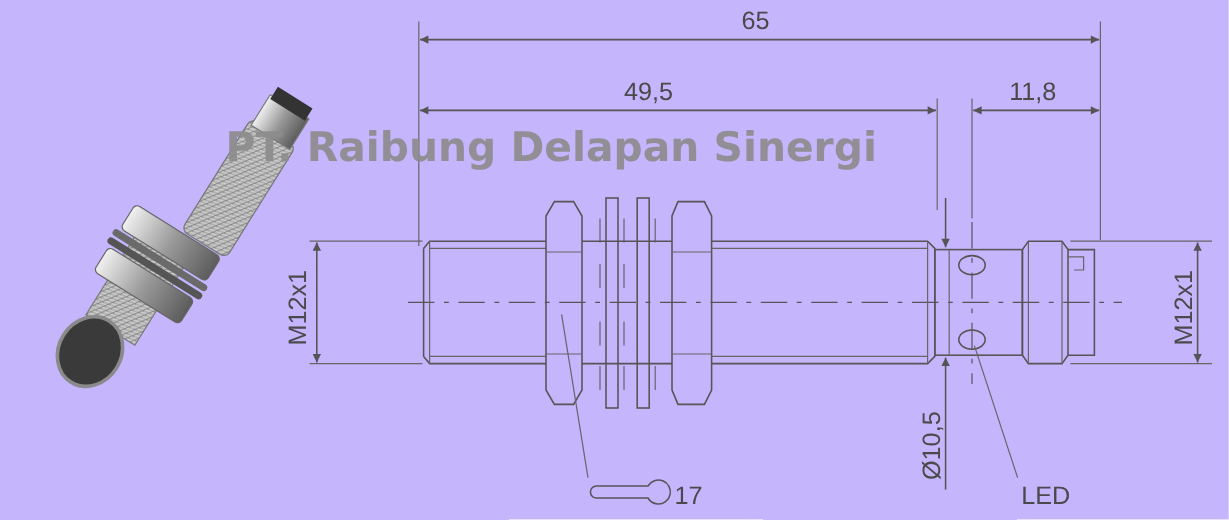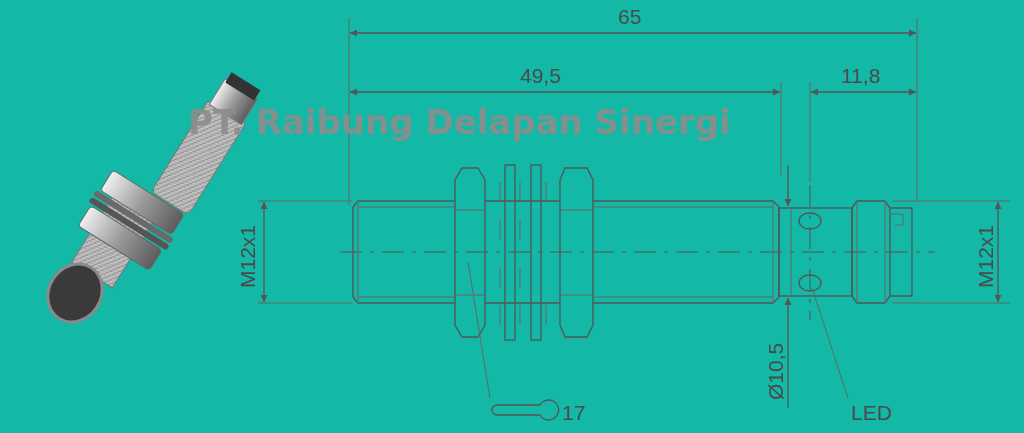--- a/index.html
+++ b/index.html
@@ -1,16 +1,16 @@
 <!DOCTYPE html>
 <html><head>
 <meta charset="utf-8">
 <style>
   html, body { margin:0; padding:0; background:#ffffff; }
-  #stage { position:relative; width:1024px; height:433px; overflow:hidden; background:#14b8a6; }
+  #stage { position:relative; width:1024px; height:433px; overflow:hidden; background:#c4b5fd; }
   svg { position:absolute; left:0; top:0; }
   .dimtext { font-family:"Liberation Sans", sans-serif; font-size:21px; fill:#4a4a4a; }
   .watermark { font-family:"DejaVu Sans", sans-serif; font-weight:bold; font-size:34px; fill:#8c8c8c; fill-opacity:0.92; }
   .ln { stroke:#555; stroke-width:1.3; fill:none; }
   .thin { stroke:#666; stroke-width:1; fill:none; }
   .center { stroke:#555; stroke-width:1; stroke-dasharray:22 8 4 8; fill:none; }
 </style>
 </head>
 <body>
 

